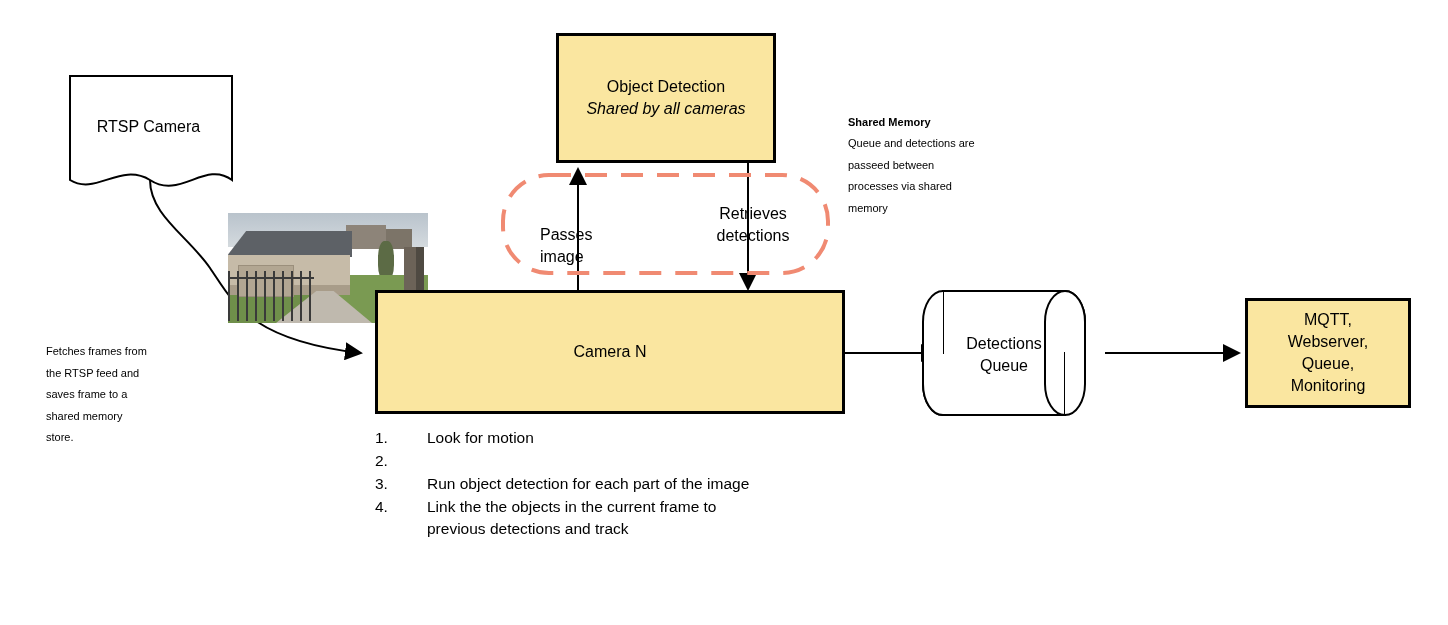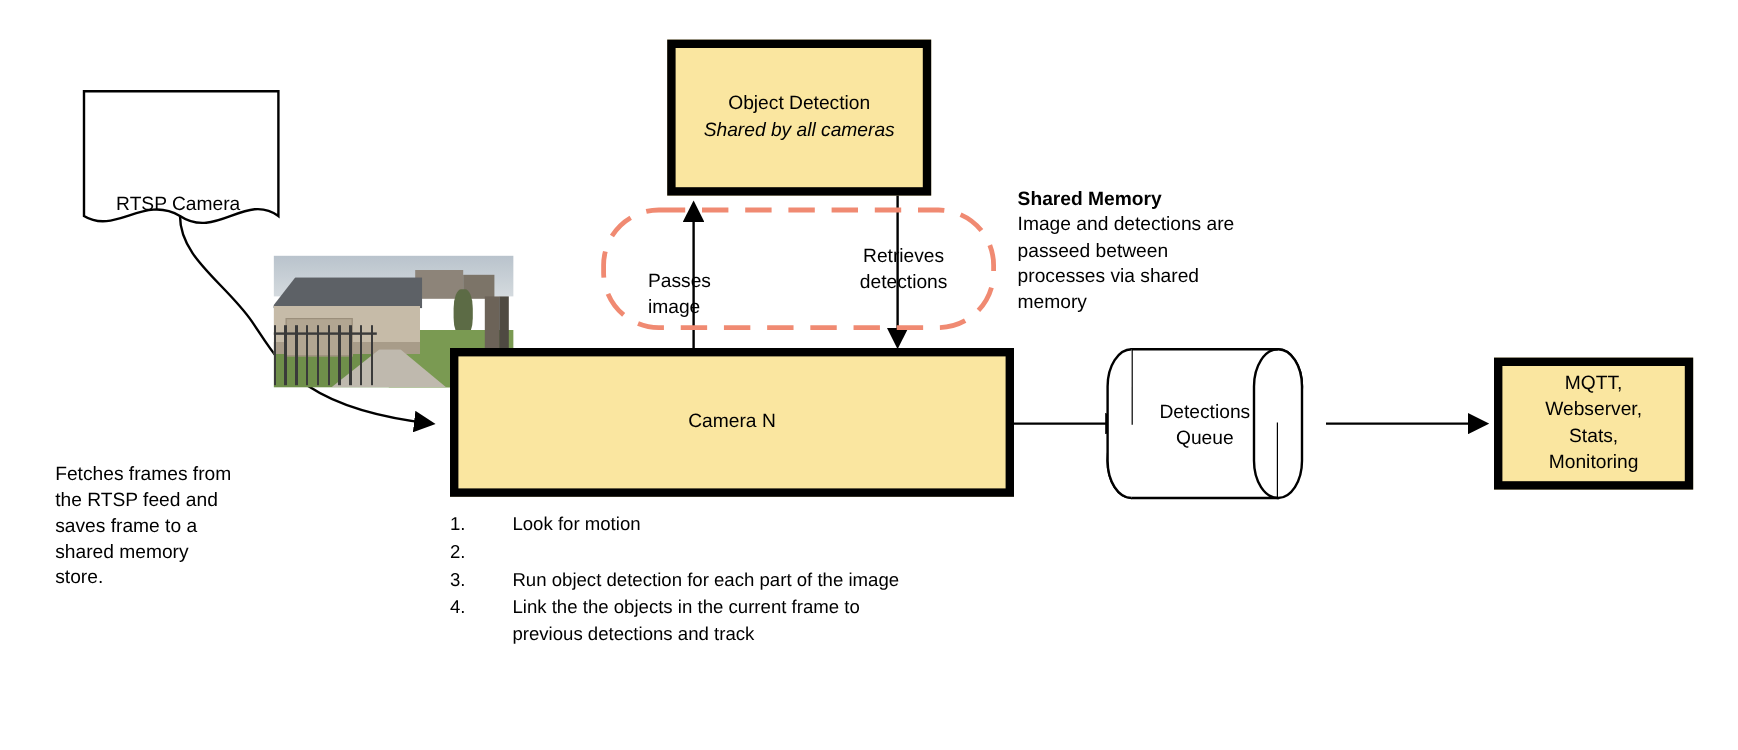--- a/index.html
+++ b/index.html
@@ -25,35 +25,35 @@
     width: 1448px;
     height: 625px;
     pointer-events: none;
   }
   .node {
     position: absolute;
     box-sizing: border-box;
   }
   .box-yellow {
     background: #fae6a0;
-    border: 7px solid #000000;
+    border: 3px solid #000000;
   }
   .center-text {
     display: flex;
     flex-direction: column;
     align-items: center;
     justify-content: center;
     text-align: center;
   }
   .txt {
     position: absolute;
     box-sizing: border-box;
     white-space: pre-wrap;
   }
-  .f15 { font-size: 16px; line-height: 21.5px; margin-top: 44px; }
+  .f15 { font-size: 11px; line-height: 21.5px; }
   .f16 { font-size: 16px; line-height: 22px; }
   .bold { font-weight: bold; }
   .italic { font-style: italic; }
   .list-wrap {
     position: absolute;
     font-size: 15.5px;
     line-height: 22px;
   }
   .list-row {
     display: flex;
@@ -173,21 +173,21 @@
     <path d="M70,76 L232,76 L232,180 C205,160 180,200 150,180 C120,162 96,196 70,180 Z" fill="#ffffff" stroke="#000000" stroke-width="2"></path>
 
     <g>
       <path d="M943,291 L1065,291 A20,31 0 0 1 1065,353 L1065,415 L943,415 A20,31 0 0 1 943,353 Z" fill="#ffffff" stroke="#000000" stroke-width="2"></path>
       <path d="M1065,291 A20,31 0 0 1 1085,322 L1085,384 A20,31 0 0 1 1065,415" fill="#ffffff" stroke="#000000" stroke-width="2"></path>
       <path d="M1065,291 A20,31 0 0 0 1045,322 L1045,384 A20,31 0 0 0 1065,415" fill="none" stroke="#000000" stroke-width="2"></path>
       <path d="M943,291 A20,31 0 0 0 923,322 L923,384 A20,31 0 0 0 943,415" fill="#ffffff" stroke="#000000" stroke-width="2"></path>
     </g>
   </svg>
 
-  <div class="txt f16 center-text" style="left:70px; top:114px; width:157px; height:26px;margin-top:44px;">RTSP Camera</div>
+  <div class="txt f16 center-text" style="left:70px; top:114px; width:157px; height:26px;">RTSP Camera</div>
 
   <div class="snapshot">
     <div class="sky"></div>
     <div class="house-far"></div>
     <div class="house-far2"></div>
     <div class="tree"></div>
     <div class="grass"></div>
     <div class="grass2"></div>
     <div class="roof"></div>
     <div class="wall"></div>
@@ -210,38 +210,38 @@
     <div class="f16">Camera N</div>
   </div>
 
   <div class="txt f16 center-text" style="left:943px; top:330px; width:122px; height:50px;">
     <div>Detections</div>
     <div>Queue</div>
   </div>
 
   <div class="node box-yellow center-text" style="left:1245px; top:298px; width:166px; height:110px; padding:0 24px;">
     <div class="f16">MQTT, Webserver,</div>
-    <div class="f16">Stats, Monitoring</div>
+    <div class="f16">Queue, Monitoring</div>
   </div>
 
   <div class="txt f16" style="left:540px; top:224px; width:110px; ">Passes
 image</div>
 
   <div class="txt f16" style="left:698px; top:203px; width:110px; text-align:center;">Retrieves
 detections</div>
 
   <div class="txt f15" style="left:46px; top:341px; width:190px;">Fetches frames from
 the RTSP feed and
 saves frame to a
 shared memory
 store.</div>
 
   <div class="txt f15 bold" style="left:848px; top:112px; width:230px;">Shared Memory</div>
 
-  <div class="txt f15" style="left:848px; top:133px; width:215px;">Image and detections are
+  <div class="txt f15" style="left:848px; top:133px; width:215px;">Queue and detections are
 passeed between
 processes via shared
 memory</div>
 
 
   <div class="list-wrap" style="left:375px; top:427px; width:400px;">
     <div class="list-row">
       <div class="list-num">1.</div>
       <div class="list-txt">Look for motion</div>
     </div>

